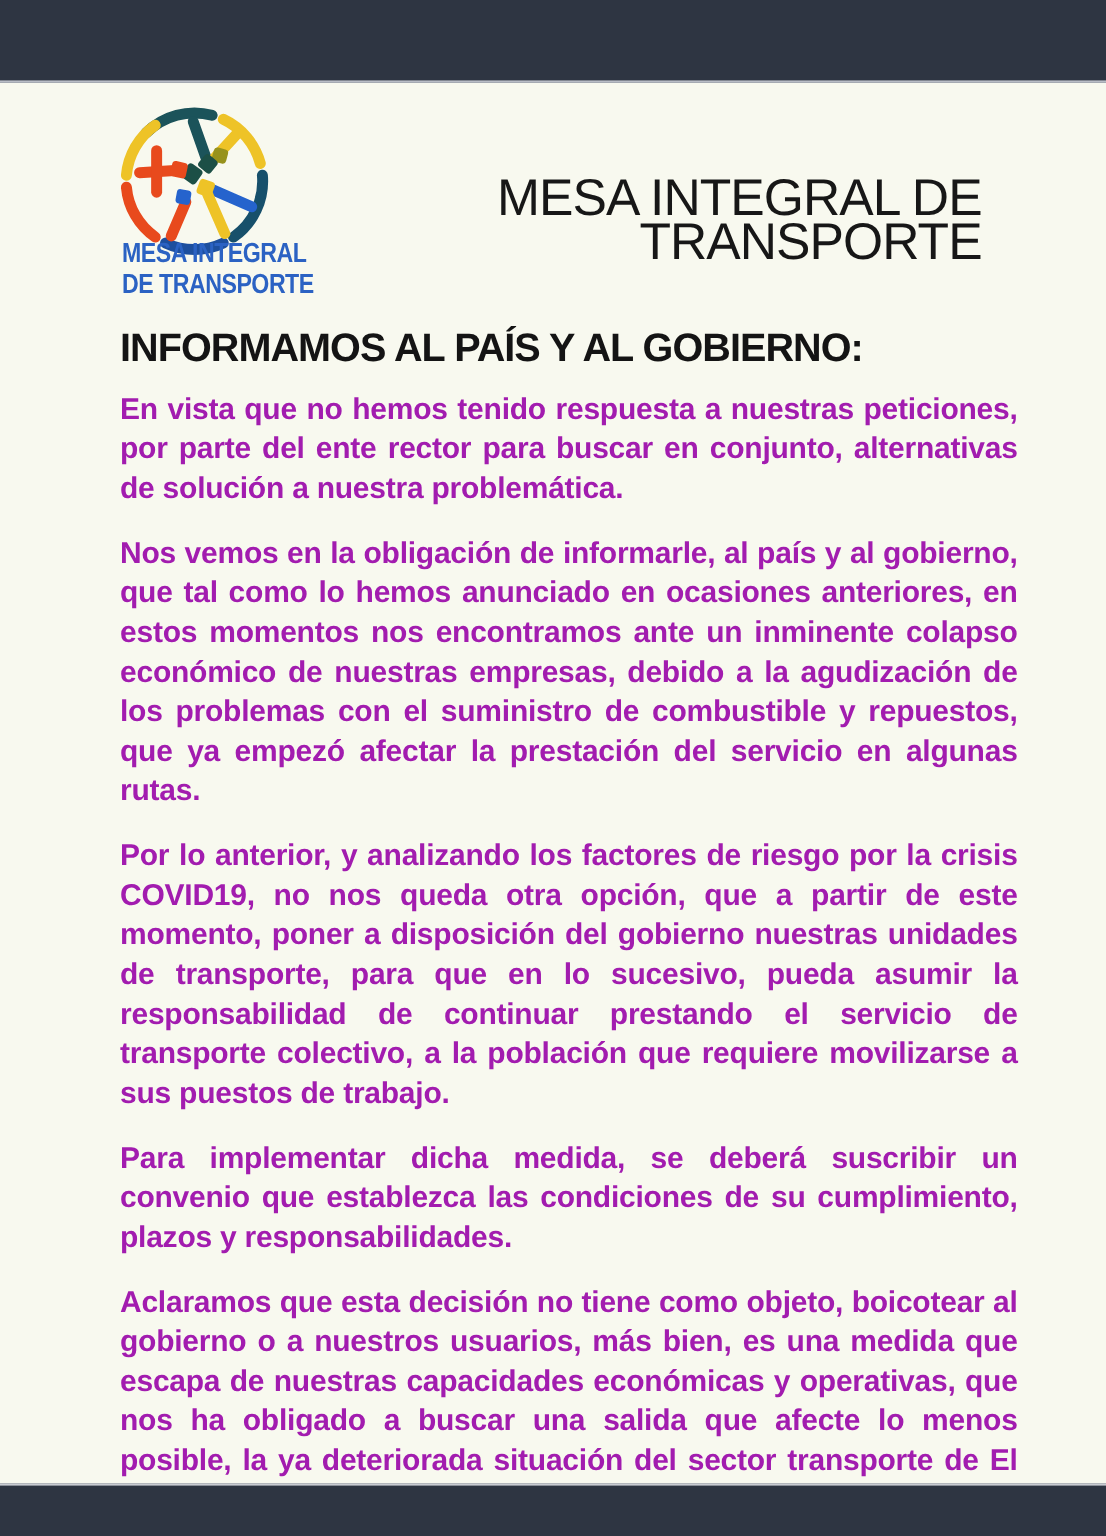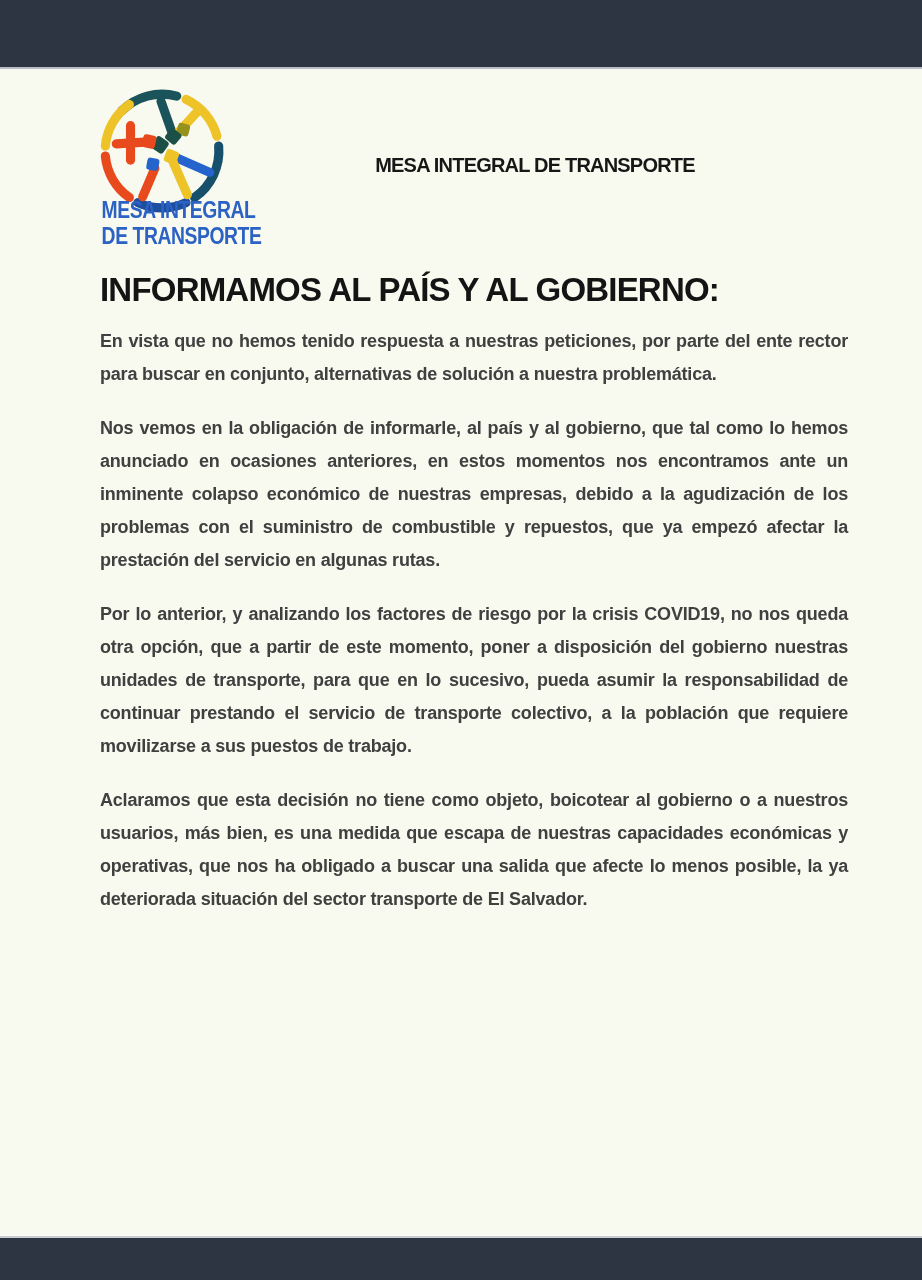--- a/index.html
+++ b/index.html
@@ -9,29 +9,29 @@
   .bar.top{top:0; height:67px; border-bottom:2px solid #b9bdc6;}
   .bar.bottom{bottom:0; height:42px; border-top:2px solid #c9ccd2;}
 
   .paper{position:absolute; left:0; top:69px; width:922px; height:1169px;}
 
   .logo-mark{position:absolute; left:96px; top:16px; width:132px; height:132px;}
   .logo-wordmark{position:absolute; left:88px; top:128px; width:170px; text-align:center;
      font-weight:bold; font-size:23px; line-height:26px; color:#2b62c3;
      transform:scaleX(0.84); transform-origin:center; letter-spacing:-0.5px; white-space:nowrap;}
 
-  .org-title{position:absolute; left:252px; top:78px; width:566px; text-align:center;
-     font-weight:bold; font-size:20px; line-height:37px; color:#171717; letter-spacing:-0.8px;}
+  .org-title{position:absolute; left:252px; top:78px; width:566px; text-align:right;
+     font-weight:normal; font-size:43px; line-height:37px; color:#171717; letter-spacing:-0.8px;}
 
   .doc-heading{position:absolute; left:100px; top:202px; width:748px; text-align:left;
      font-weight:bold; font-size:33px; color:#141414; letter-spacing:-0.8px; white-space:nowrap;}
 
   .body-col{position:absolute; left:100px; top:256px; width:748px;}
-  .body-col p{margin:0 0 21px 0; font-size:18px; line-height:33px; font-weight:bold;
-     color:#404040; text-align:justify; letter-spacing:-0.2px; hyphens:auto;}
+  .body-col p{margin:0 0 21px 0; font-size:25px; line-height:33px; font-weight:bold;
+     color:#a21caf; text-align:justify; letter-spacing:-0.2px; hyphens:auto;}
 </style>
 </head>
 <body>
 
 <div class="viewer">
   <div class="bar top"></div>
 
   <div class="paper">
 
     <svg class="logo-mark" viewBox="0 0 130 130" fill="none">
@@ -67,20 +67,21 @@
     <div class="org-title">
       <span>MESA INTEGRAL DE TRANSPORTE</span><br>
     </div>
 
     <div class="doc-heading">INFORMAMOS AL PAÍS Y AL GOBIERNO:</div>
 
     <div class="body-col">
       <p>En vista que no hemos tenido respuesta a nuestras peticiones, por parte del ente rector para buscar en conjunto, alternativas de solución a nuestra problemática.</p>
       <p>Nos vemos en la obligación de informarle, al país y al gobierno, que tal como lo hemos anunciado en ocasiones anteriores, en estos momentos nos encontramos ante un inminente colapso económico de nuestras empresas, debido a la agudización de los problemas con el suministro de combustible y repuestos, que ya empezó afectar la prestación del servicio en algunas rutas.</p>
       <p>Por lo anterior, y analizando los factores de riesgo por la crisis COVID19, no nos queda otra opción, que a partir de este momento, poner a disposición del gobierno nuestras unidades de transporte, para que en lo sucesivo, pueda asumir la responsabilidad de continuar prestando el servicio de transporte colectivo, a la población que requiere movilizarse a sus puestos de trabajo.</p>
+      <p>Para implementar dicha medida, se deberá suscribir un convenio que establezca las condiciones de su cumplimiento, plazos y responsabilidades.</p>
       <p>Aclaramos que esta decisión no tiene como objeto, boicotear al gobierno o a nuestros usuarios, más bien, es una medida que escapa de nuestras capacidades económicas y operativas, que nos ha obligado a buscar una salida que afecte lo menos posible, la ya deteriorada situación del sector transporte de El Salvador.</p>
 
     </div>
 
   </div>
 
   <div class="bar bottom"></div>
 </div>
 
 </body></html>

